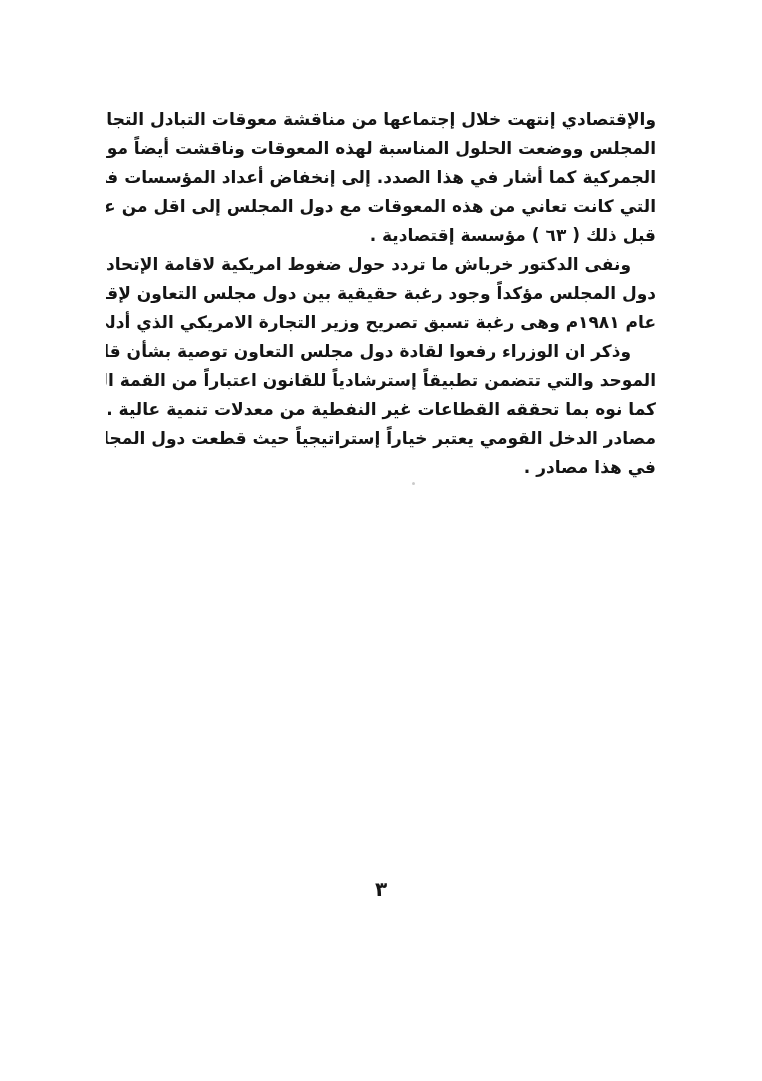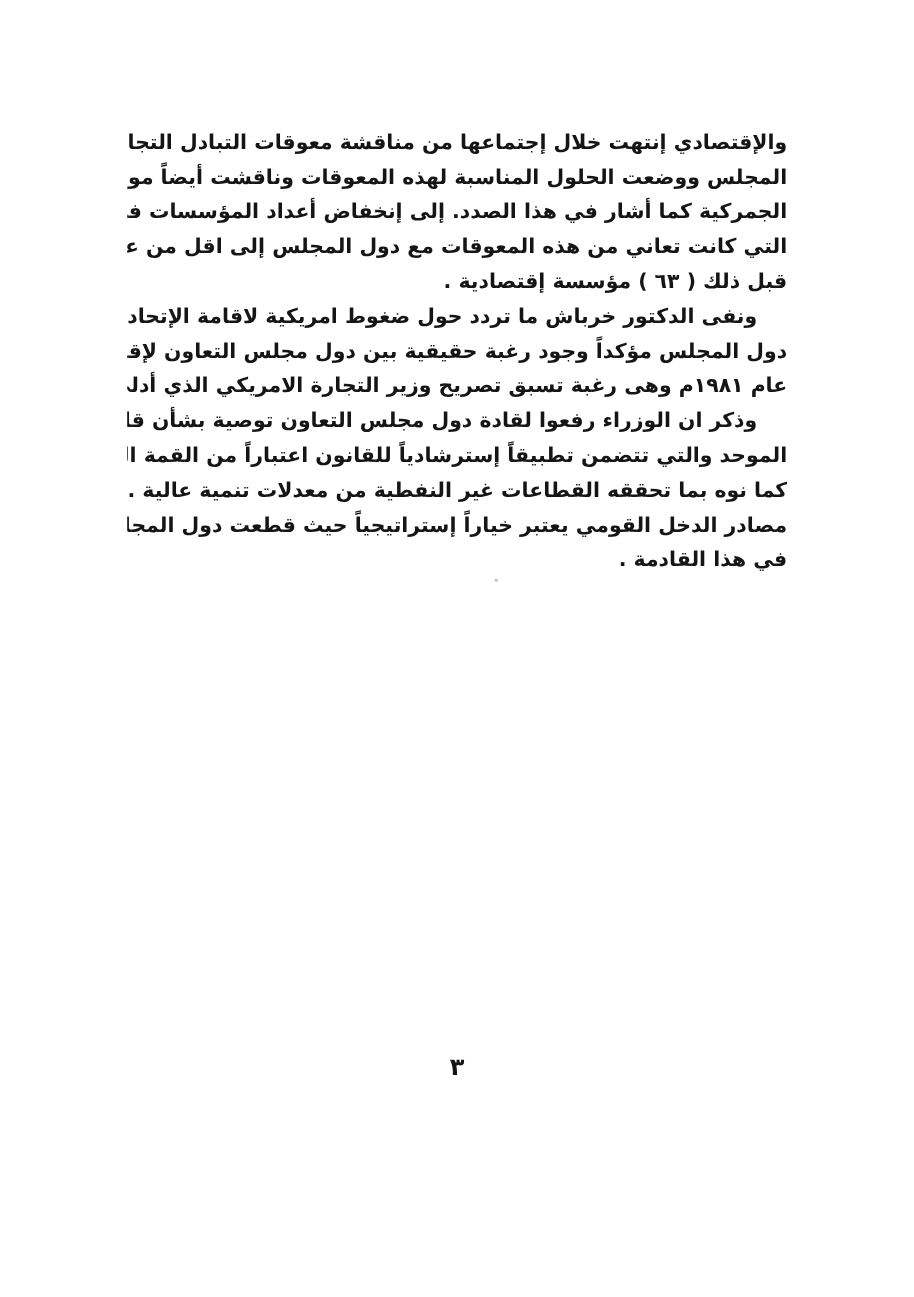--- a/index.html
+++ b/index.html
@@ -81,20 +81,20 @@
       <div class="text-line">الجمركية كما أشار في هذا الصدد. إلى إنخفاض أعداد المؤسسات في دولة الإمارات</div>
       <div class="text-line">التي كانت تعاني من هذه المعوقات مع دول المجلس إلى اقل من عشرة في حين كانت</div>
       <div class="text-line end">قبل ذلك ( ٦٣ ) مؤسسة إقتصادية .</div>
       <div class="text-line indent">ونفى الدكتور خرباش ما تردد حول ضغوط امريكية لاقامة الإتحاد الجمركي بين</div>
       <div class="text-line">دول المجلس مؤكداً وجود رغبة حقيقية بين دول مجلس التعاون لإقامة هذا الإتحاد منذ</div>
       <div class="text-line">عام ١٩٨١م وهى رغبة تسبق تصريح وزير التجارة الامريكي الذي أدلى به قبل أيام .</div>
       <div class="text-line indent">وذكر ان الوزراء رفعوا لقادة دول مجلس التعاون توصية بشأن قانون الجمارك</div>
       <div class="text-line">الموحد والتي تتضمن تطبيقاً إسترشادياً للقانون اعتباراً من القمة القادمة ولمدة عام .</div>
       <div class="text-line">كما نوه بما تحققه القطاعات غير النفطية من معدلات تنمية عالية .. وقال إن تنويع</div>
       <div class="text-line">مصادر الدخل القومي يعتبر خياراً إستراتيجياً حيث قطعت دول المجلس شوطاً كبيراً</div>
-      <div class="text-line end">في هذا القادمة .</div>
+      <div class="text-line end">في هذا مصادر .</div>
     </main>
 
   <div class="page-number">٣</div>
 
   <div class="scan-speck"></div>
 
 </div>
 
 </body></html>

